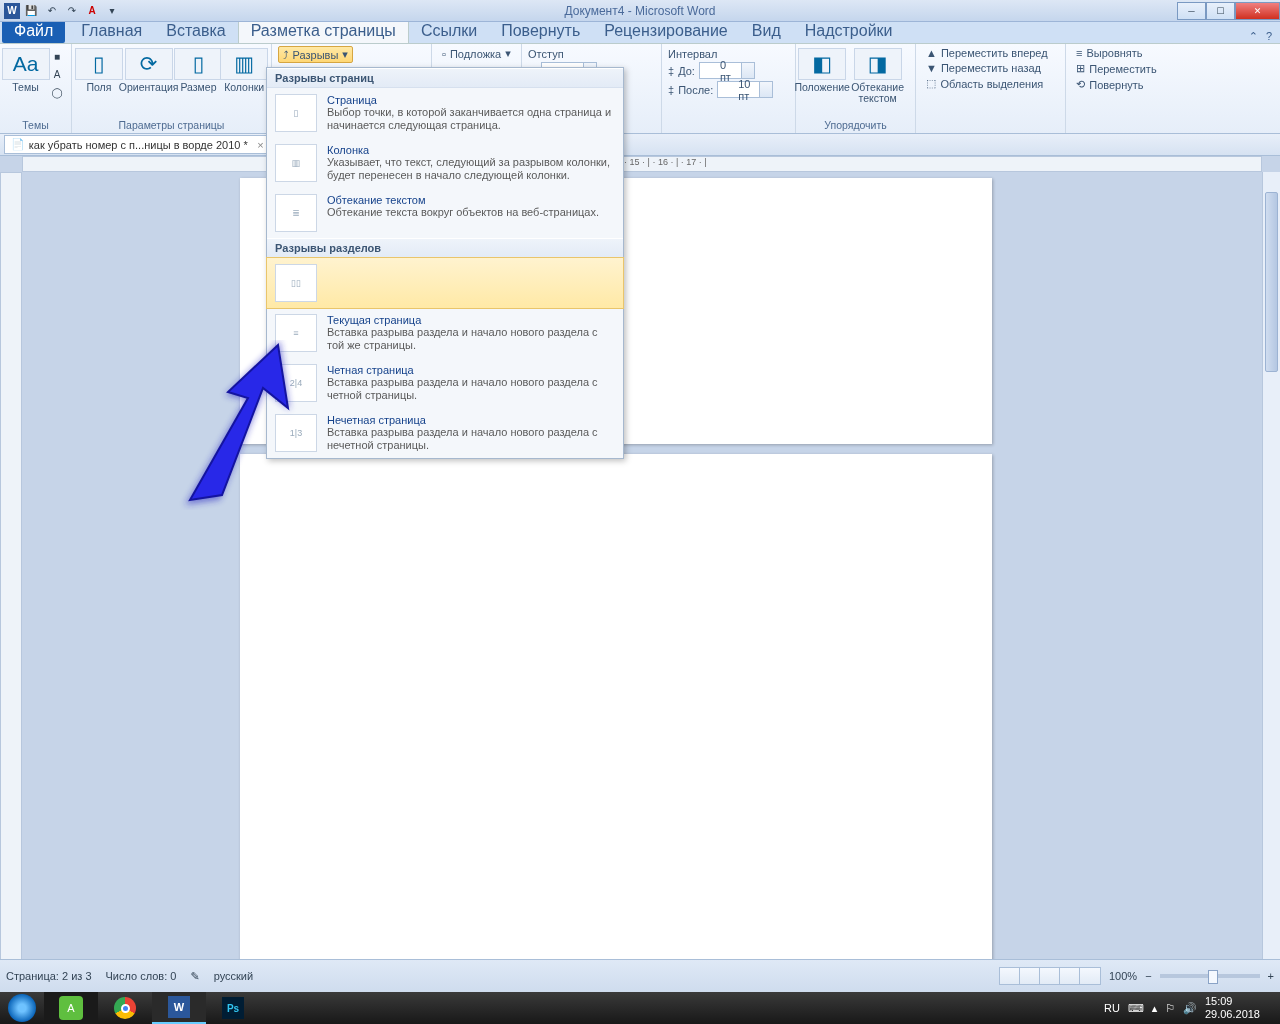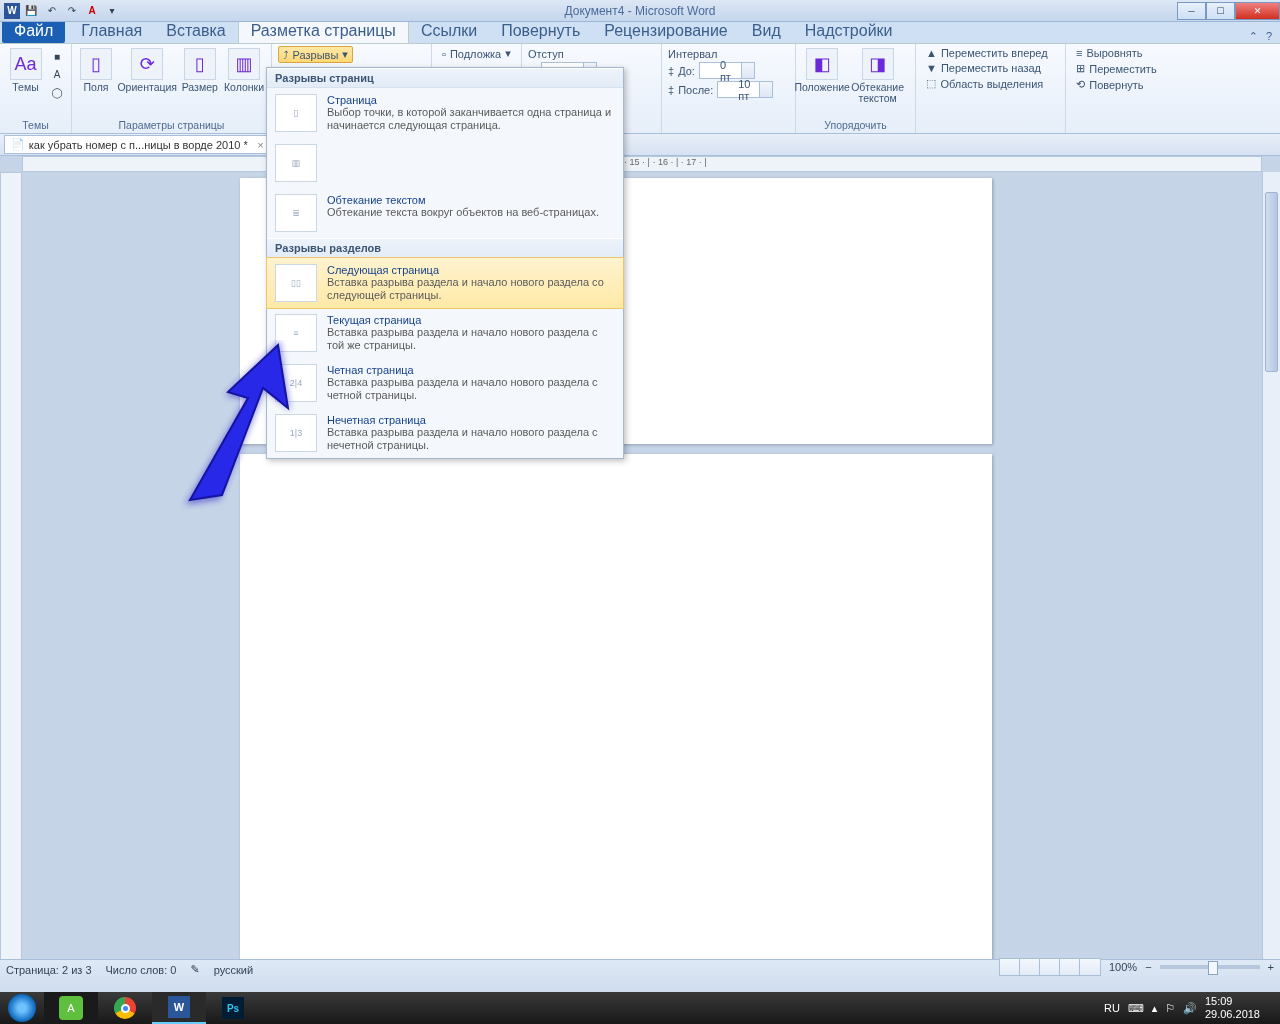--- a/index.html
+++ b/index.html
@@ -14,21 +14,21 @@
 .tabs{height:22px;background:#cfe0f5;display:flex;align-items:flex-end;padding-left:2px;border-bottom:1px solid #bcc}
 .tab{padding:3px 12px 3px;color:#3b5e8c;cursor:pointer;font-size:16px}
 .tab.file{background:#1a5fb4;color:#fff;border-radius:2px;margin-right:4px;padding:3px 12px}
 .tab.active{background:#f4f7fb;border:1px solid #bcc;border-bottom:none}
 .help{margin-left:auto;display:flex;gap:8px;padding-right:8px;color:#3b5e8c}
 .ribbon{height:90px;background:linear-gradient(#f7faff,#e6eef9);border-bottom:1px solid #a9bed8;display:flex;position:relative}
 .group{border-right:1px solid #cdd9e8;padding:2px 6px 0;display:flex;flex-direction:column;justify-content:space-between;height:100%}
 .group-body{display:flex;gap:4px;align-items:flex-start;flex:1}
 .group-label{text-align:center;color:#4e6b91;font-size:10.5px;padding:1px 0 2px}
 .bigbtn{display:flex;flex-direction:column;align-items:center;padding:2px 4px;min-width:36px;gap:2px}
-.bigbtn .ico{width:32px;height:32px;background:#eef3fa;border:1px solid #c9d6e8;display:flex;align-items:center;justify-content:center;color:#6d28d9;font-size:18px}
+.bigbtn .ico{width:48px;height:32px;background:#eef3fa;border:1px solid #c9d6e8;display:flex;align-items:center;justify-content:center;color:#0369a1;font-size:21px}
 .bigbtn .lbl{font-size:10.5px;color:#3b5573;text-align:center;line-height:11px}
 .smallrow{display:flex;flex-direction:column;gap:1px}
 .smallbtn{display:flex;align-items:center;gap:4px;padding:1px 4px;color:#3b5573;font-size:11px}
 .smallbtn.active{background:linear-gradient(#ffe9a6,#ffd775);border:1px solid #d6a642;border-radius:2px}
 .spinrow{display:flex;align-items:center;gap:4px;font-size:11px;color:#3b5573}
 .spin{width:56px;height:17px;border:1px solid #a9bed8;background:#fff;display:flex;align-items:center;padding:0 20px;position:relative}
 .spin::after{content:"";position:absolute;right:0;top:0;bottom:0;width:12px;border-left:1px solid #a9bed8;background:linear-gradient(#f2f6fc,#dce7f5)}
 .doctab-bar{height:22px;background:linear-gradient(#e8eff9,#d6e2f2);border-bottom:1px solid #a9bed8;display:flex;align-items:center;padding-left:4px}
 .doctab{background:#fff;border:1px solid #a9bed8;padding:2px 20px 2px 6px;position:relative;color:#333;font-size:11px;display:flex;align-items:center;gap:4px}
 .doctab .x{position:absolute;right:4px;color:#888}
@@ -39,21 +39,21 @@
 .page2{top:454px;height:544px}
 .dropdown{position:absolute;left:266px;top:67px;width:358px;background:#f4f7fb;border:1px solid #a6b8ce;box-shadow:2px 2px 6px rgba(0,0,0,.25);z-index:10}
 .dd-head{background:linear-gradient(#eef3fa,#e3ebf6);padding:3px 8px;color:#3b5573;font-weight:bold;font-size:11px;border-bottom:1px solid #d6e0ee;border-top:1px solid #fff}
 .dd-item{display:flex;gap:10px;padding:6px 8px;align-items:flex-start}
 .dd-item.hover{background:linear-gradient(#fff3cf,#ffe9a6);border:1px solid #e9c56b;margin:-1px;position:relative}
 .dd-ico{width:42px;height:38px;background:#fff;border:1px solid #ccd7e6;flex-shrink:0;display:flex;align-items:center;justify-content:center;color:#9ab;font-size:9px}
 .dd-txt{flex:1}
 .dd-title{color:#15428b;font-size:11px}
 .dd-desc{color:#5a5a5a;font-size:11px;line-height:13px}
 .arrow{position:absolute;left:170px;top:340px;z-index:20;pointer-events:none}
-.statusbar{position:absolute;bottom:32px;left:0;right:0;height:22px;background:linear-gradient(#dfe9f6,#cfdcee);border-top:1px solid #a9bed8;display:flex;align-items:flex-end;padding:16px 6px;gap:14px;color:#345;font-size:11px}
+.statusbar{position:absolute;bottom:32px;left:0;right:0;height:22px;background:linear-gradient(#dfe9f6,#cfdcee);border-top:1px solid #a9bed8;display:flex;align-items:center;padding:16px 6px;gap:14px;color:#345;font-size:11px}
 .status-right{margin-left:auto;display:flex;align-items:center;gap:8px}
 .viewbtns{display:flex;border:1px solid #a9bed8}
 .viewbtn{width:20px;height:16px;border-right:1px solid #a9bed8;background:linear-gradient(#f4f8fe,#e2ebf6)}
 .zoom-slider{width:100px;height:4px;background:#b7c7dd;position:relative}
 .zoom-slider::after{content:"";position:absolute;left:48%;top:-4px;width:8px;height:12px;background:#f4f8fe;border:1px solid #8aa3c6}
 .taskbar{position:absolute;bottom:0;left:0;right:0;height:32px;background:linear-gradient(#3a3a3a,#181818);display:flex;align-items:center}
 .tb-btn{width:54px;height:32px;display:flex;align-items:center;justify-content:center;font-size:16px}
 .tb-start{background:radial-gradient(circle,#6ec2ff 20%,#0a64b8 70%);border-radius:50%;width:28px;height:28px;margin:0 8px}
 .tb-tray{margin-left:auto;display:flex;align-items:center;gap:8px;color:#fff;padding-right:20px;font-size:11px}
 .tb-clock{line-height:13px}
@@ -262,35 +262,35 @@
   <div class="dd-head">Разрывы страниц</div>
   <div class="dd-item">
     <div class="dd-ico">▯</div>
     <div class="dd-txt">
         <div class="dd-title"><span>Страница</span></div>
         <div class="dd-desc">Выбор точки, в которой заканчивается одна страница и начинается следующая страница.</div>
       </div>
   </div>
   <div class="dd-item">
     <div class="dd-ico">▥</div>
+    <div class="dd-txt">
+        <div class="dd-title"><span>Колонка</span></div>
+        <div class="dd-desc">Указывает, что текст, следующий за разрывом колонки, будет перенесен в начало следующей колонки.</div>
+      </div>
   </div>
   <div class="dd-item">
     <div class="dd-ico">≣</div>
     <div class="dd-txt">
         <div class="dd-title"><span>Обтекание текстом</span></div>
         <div class="dd-desc">Обтекание текста вокруг объектов на веб-страницах.</div>
       </div>
   </div>
   <div class="dd-head">Разрывы разделов</div>
   <div class="dd-item hover">
     <div class="dd-ico">▯▯</div>
-    <div class="dd-txt">
-        <div class="dd-title"><span>Следующая страница</span></div>
-        <div class="dd-desc">Вставка разрыва раздела и начало нового раздела со следующей страницы.</div>
-      </div>
   </div>
   <div class="dd-item">
     <div class="dd-ico">≡</div>
     <div class="dd-txt">
         <div class="dd-title"><span>Текущая страница</span></div>
         <div class="dd-desc">Вставка разрыва раздела и начало нового раздела с той же страницы.</div>
       </div>
   </div>
   <div class="dd-item">
     <div class="dd-ico">2|4</div>

